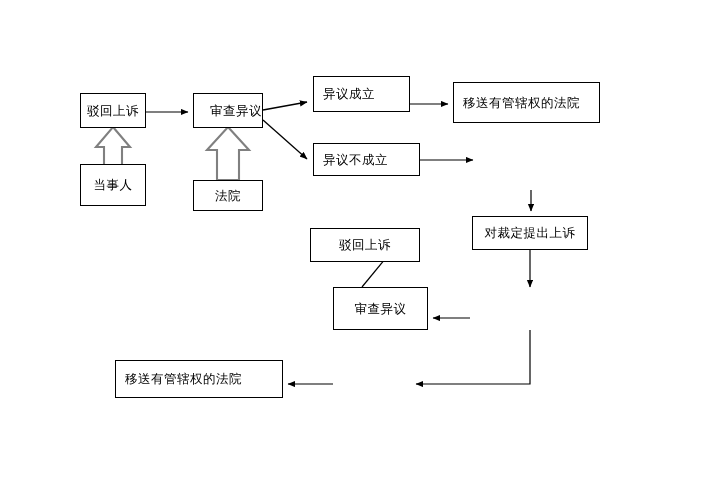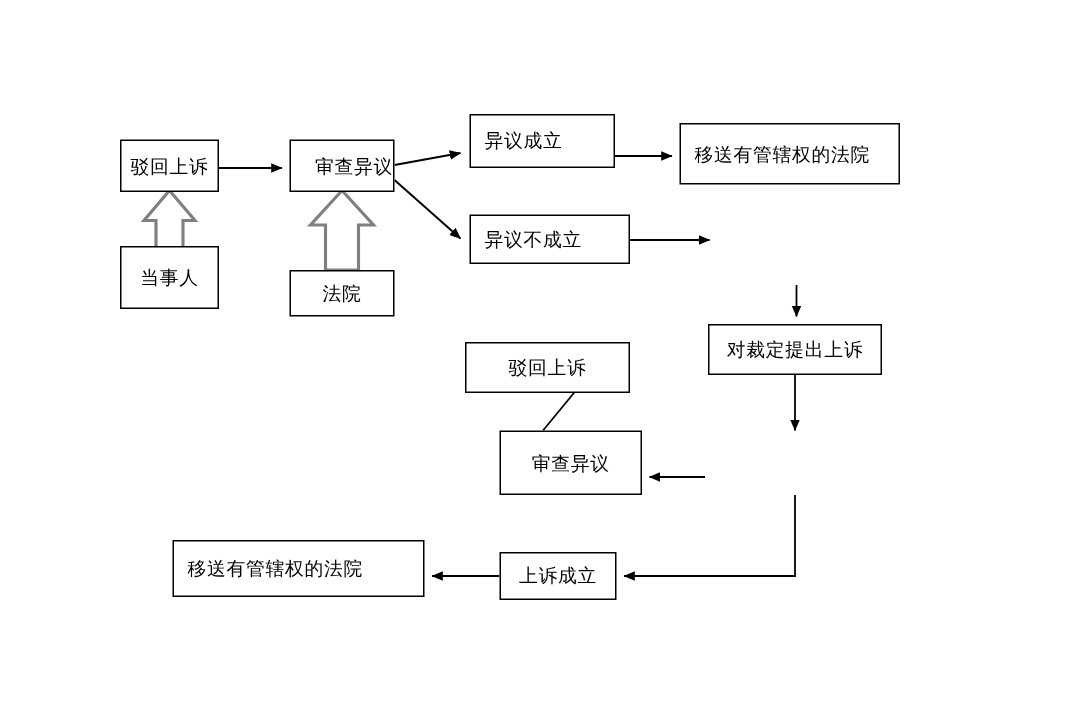--- a/index.html
+++ b/index.html
@@ -117,21 +117,18 @@
 
 
   <div class="node center" style="left:310px; top:228px; width:110px; height:34px;">
     <span class="node-label">驳回上诉</span>
   </div>
 
   <div class="node center" style="left:333px; top:287px; width:95px;  height:43px;">
     <span class="node-label">审查异议</span>
   </div>
 
-  <div class="node center" style="left:333px; top:368px; width:78px;  height:32px;">
-    <span class="node-label">上诉成立</span>
-  </div>
 
   <div class="node left" style="left:115px; top:360px; width:168px; height:38px;">
     <span class="node-label">移送有管辖权的法院</span>
   </div>
 
 </div>
 
 </body></html>

